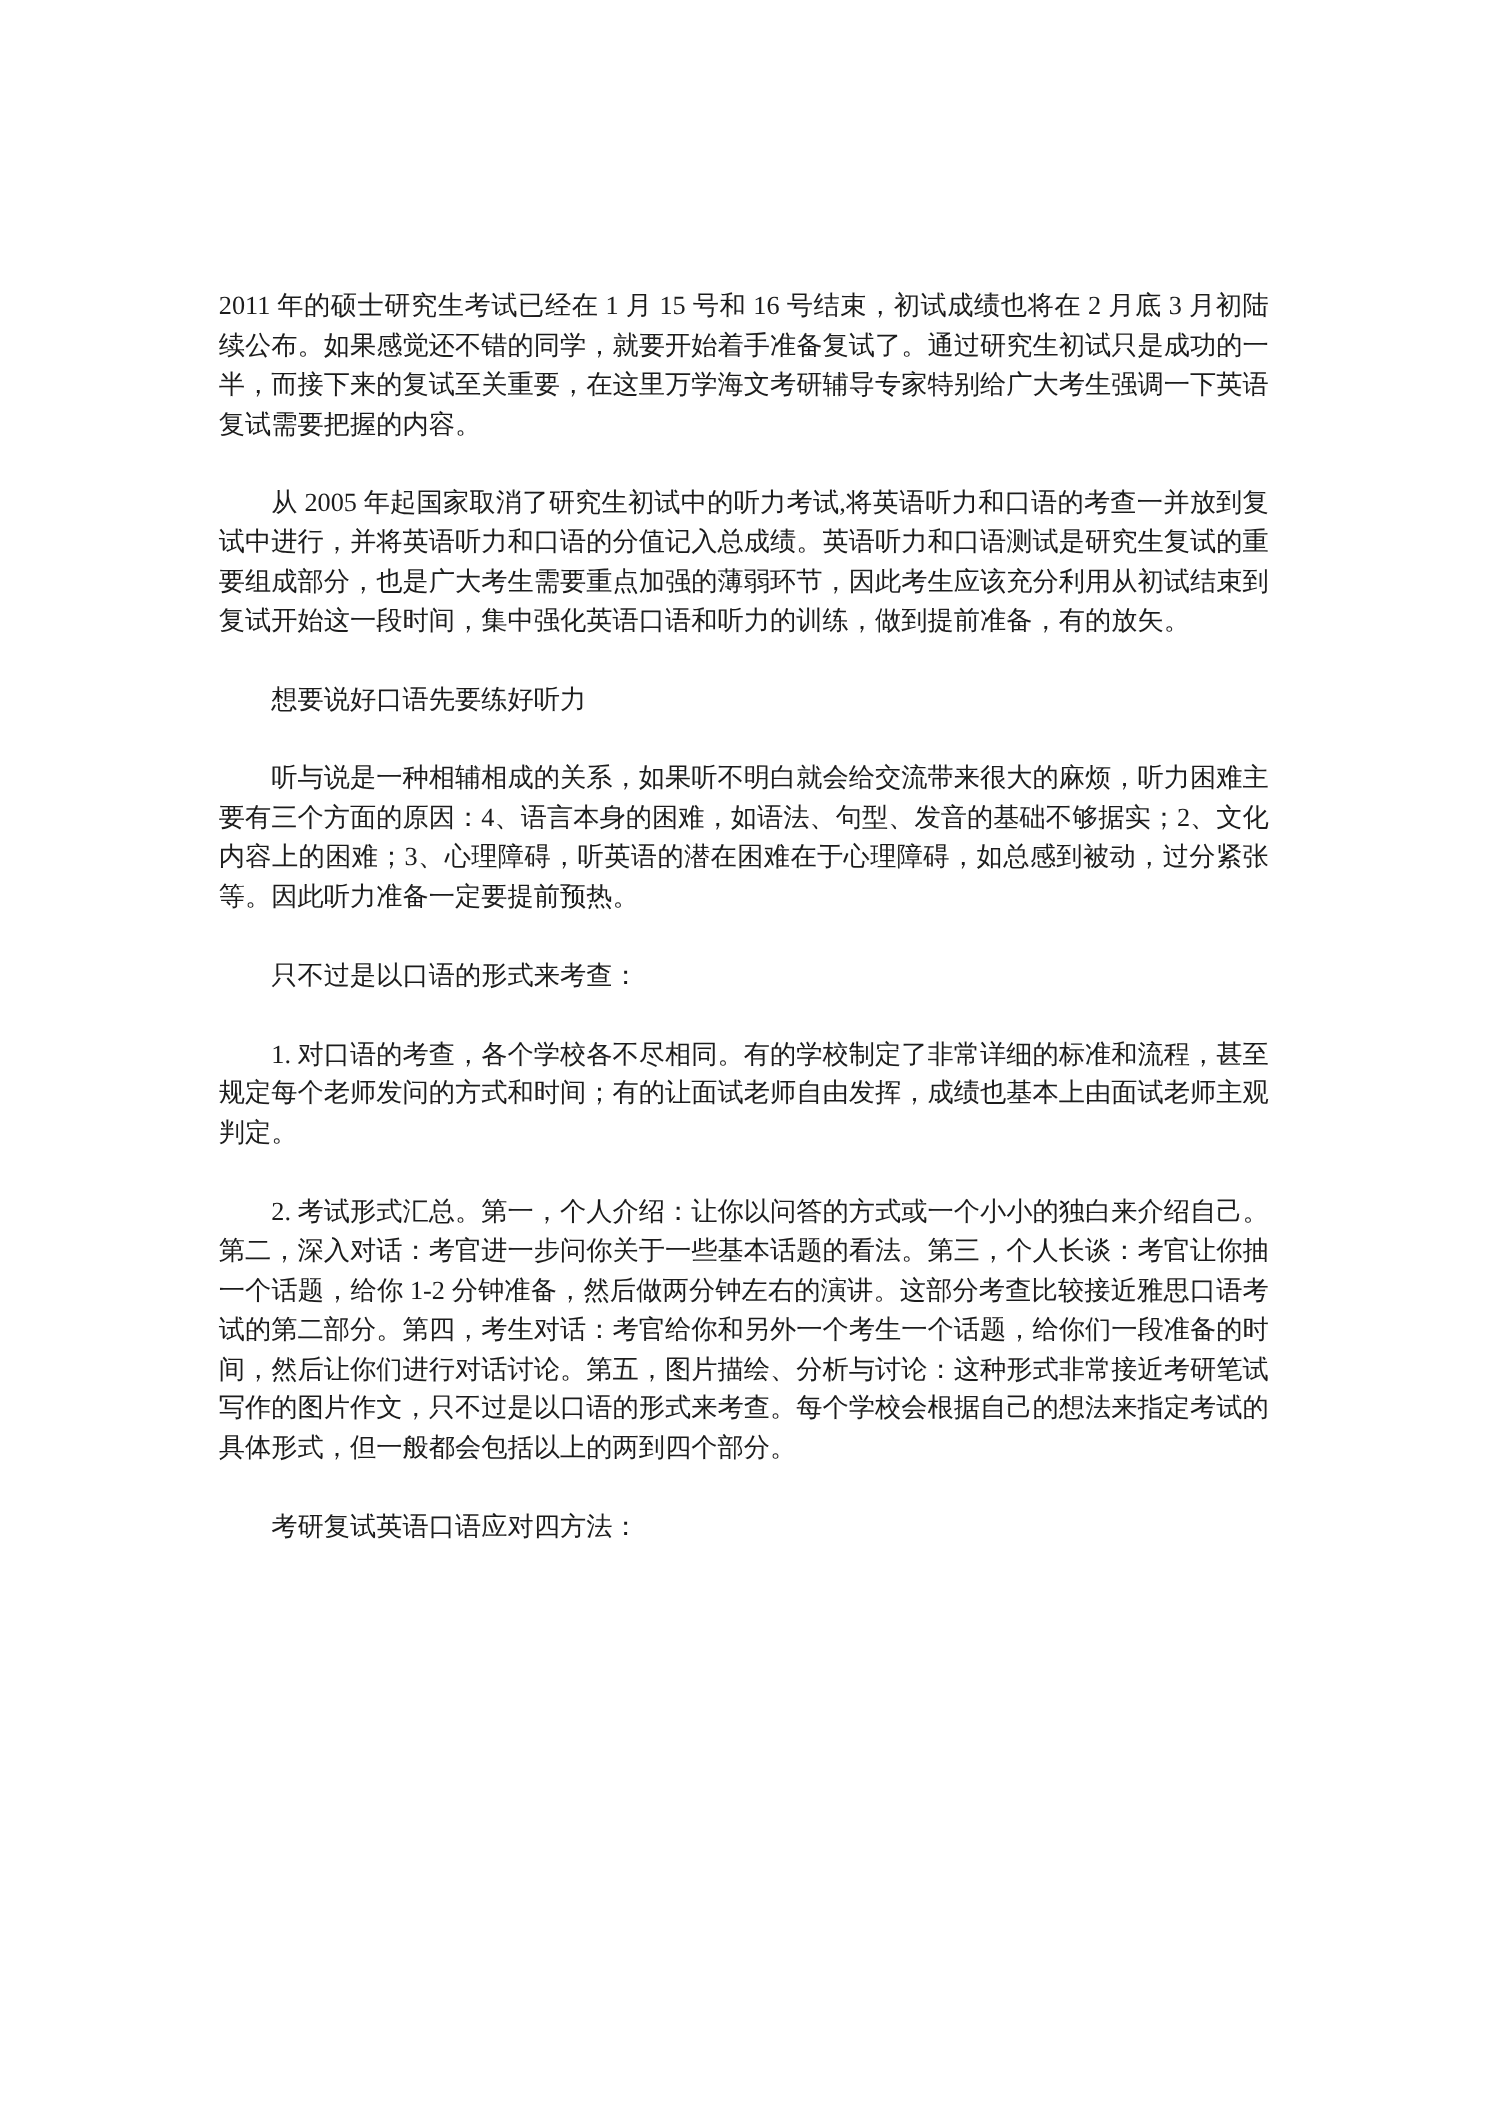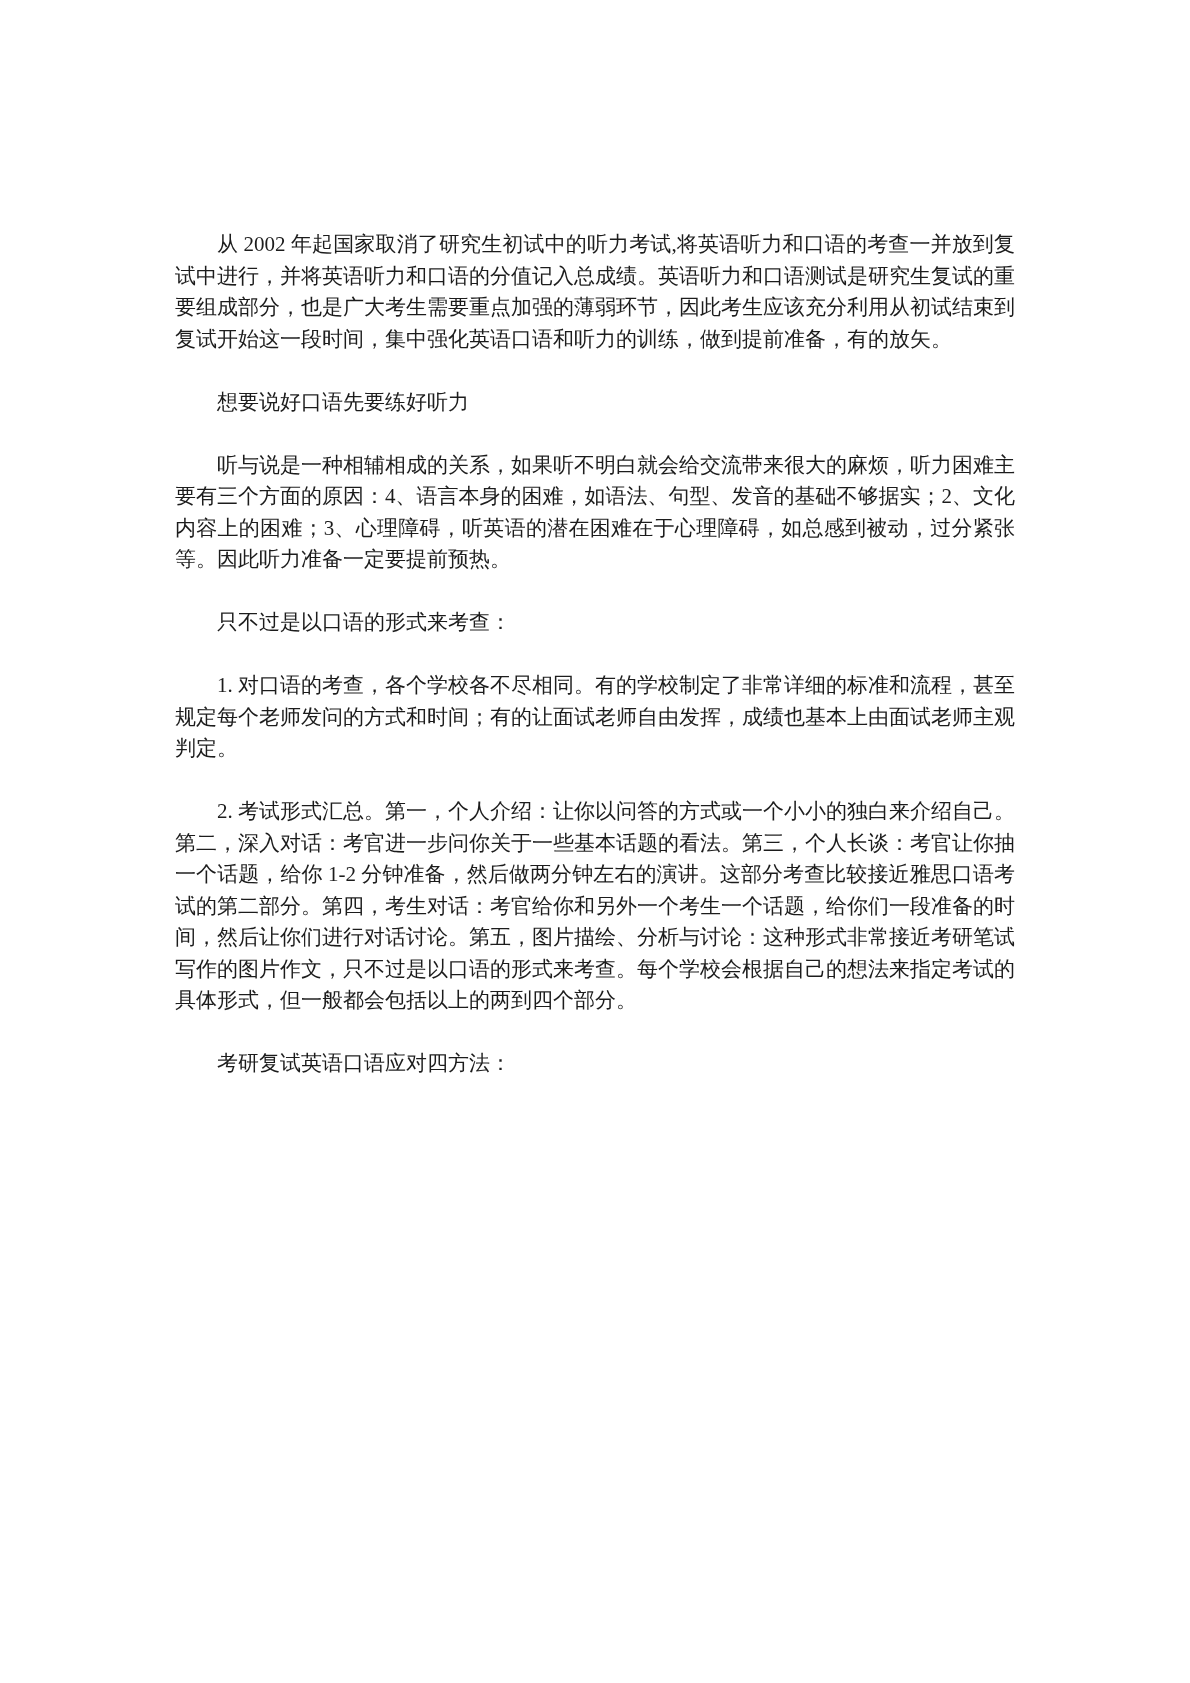--- a/index.html
+++ b/index.html
@@ -37,21 +37,22 @@
   .heading {
     margin: 0 0 31.5px 0;
     text-indent: 2em;
   }
 </style>
 </head>
 <body>
 
 <div class="page">
   <div class="textblock">
-    <p class="para">从 2002 年起国家取消了研究生初试中的听力考试,将英语听力和口语的考查一并放到复试中进行，并将英语听力和口语的分值记入总成绩。英语听力和口语测试是研究生复试的重要组成部分，也是广大考生需要重点加强的薄弱环节，因此考生应该充分利用从初试结束到复试开始这一段时间，集中强化英语口语和听力的训练，做到提前准备，有的放矢。</p>
+    <p class="para no-indent">2011 年的硕士研究生考试已经在 1 月 15 号和 16 号结束，初试成绩也将在 2 月底 3 月初陆续公布。如果感觉还不错的同学，就要开始着手准备复试了。通过研究生初试只是成功的一半，而接下来的复试至关重要，在这里万学海文考研辅导专家特别给广大考生强调一下英语复试需要把握的内容。</p>
+    <p class="para">从 2005 年起国家取消了研究生初试中的听力考试,将英语听力和口语的考查一并放到复试中进行，并将英语听力和口语的分值记入总成绩。英语听力和口语测试是研究生复试的重要组成部分，也是广大考生需要重点加强的薄弱环节，因此考生应该充分利用从初试结束到复试开始这一段时间，集中强化英语口语和听力的训练，做到提前准备，有的放矢。</p>
     <p class="heading">想要说好口语先要练好听力</p>
     <p class="para">听与说是一种相辅相成的关系，如果听不明白就会给交流带来很大的麻烦，听力困难主要有三个方面的原因：4、语言本身的困难，如语法、句型、发音的基础不够据实；2、文化内容上的困难；3、心理障碍，听英语的潜在困难在于心理障碍，如总感到被动，过分紧张等。因此听力准备一定要提前预热。</p>
     <p class="heading">只不过是以口语的形式来考查：</p>
     <p class="para">1. 对口语的考查，各个学校各不尽相同。有的学校制定了非常详细的标准和流程，甚至规定每个老师发问的方式和时间；有的让面试老师自由发挥，成绩也基本上由面试老师主观判定。</p>
     <p class="para">2. 考试形式汇总。第一，个人介绍：让你以问答的方式或一个小小的独白来介绍自己。第二，深入对话：考官进一步问你关于一些基本话题的看法。第三，个人长谈：考官让你抽一个话题，给你 1-2 分钟准备，然后做两分钟左右的演讲。这部分考查比较接近雅思口语考试的第二部分。第四，考生对话：考官给你和另外一个考生一个话题，给你们一段准备的时间，然后让你们进行对话讨论。第五，图片描绘、分析与讨论：这种形式非常接近考研笔试写作的图片作文，只不过是以口语的形式来考查。每个学校会根据自己的想法来指定考试的具体形式，但一般都会包括以上的两到四个部分。</p>
     <p class="heading">考研复试英语口语应对四方法：</p>
   </div>
 </div>
 
 </body></html>

